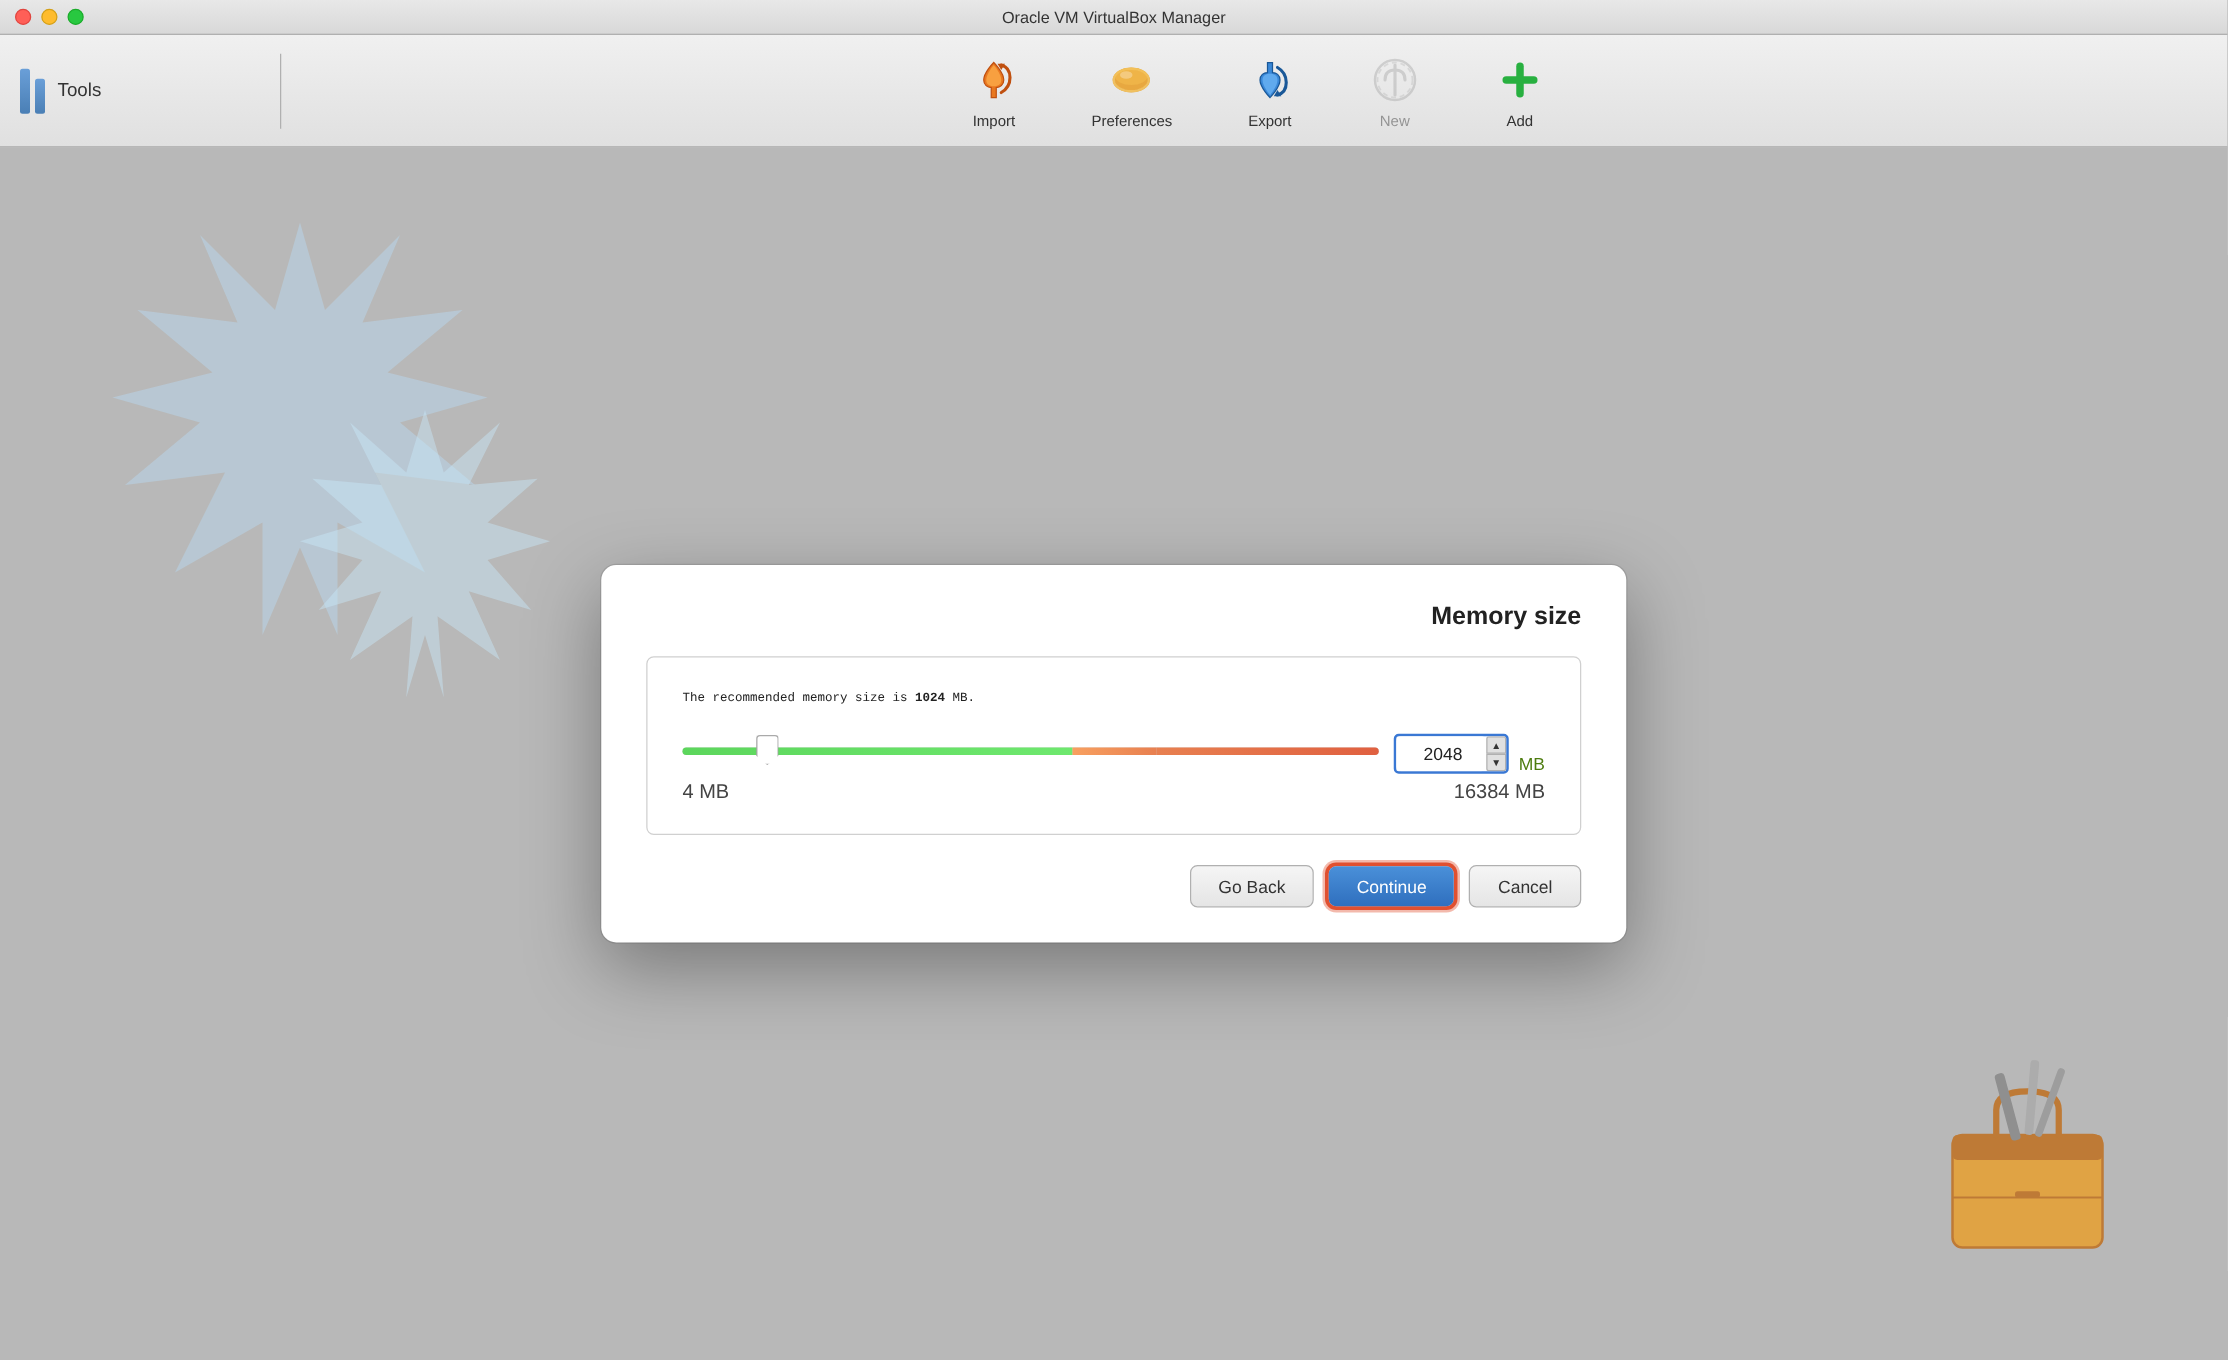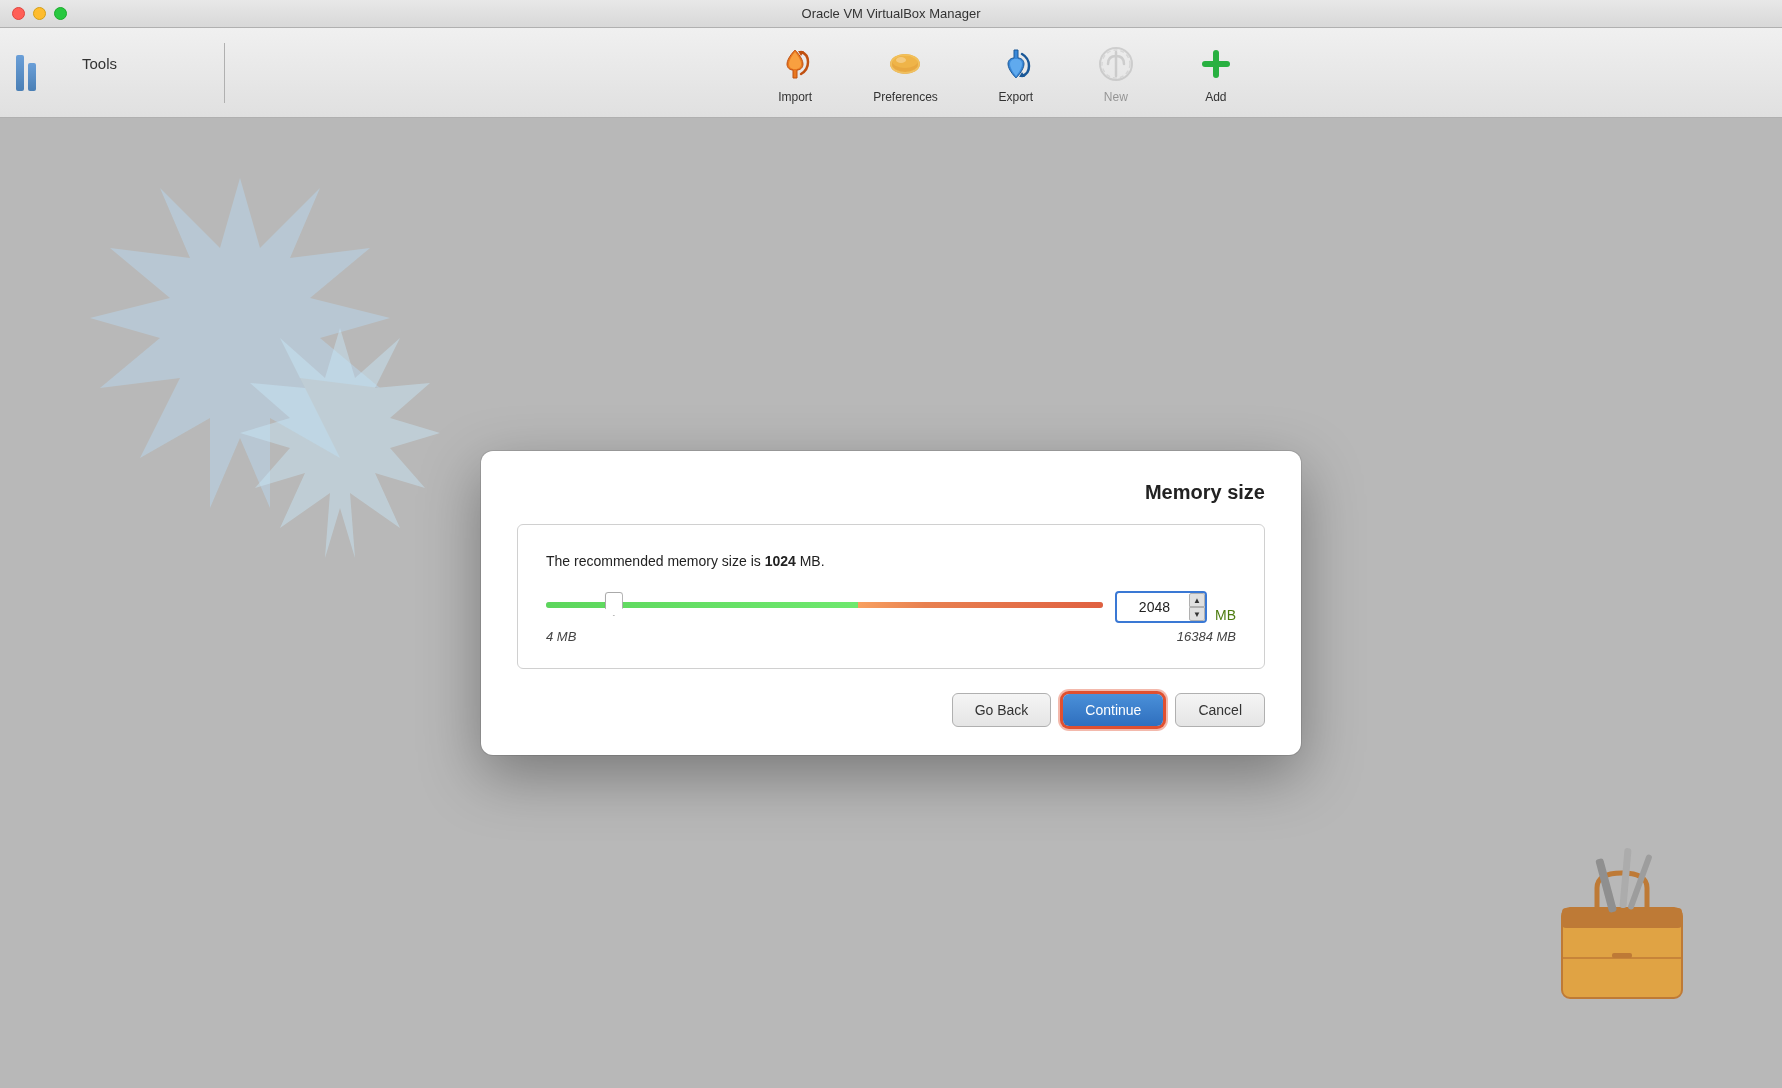--- a/index.html
+++ b/index.html
@@ -50,24 +50,23 @@
       width: 100%;
       height: 90px;
       background: linear-gradient(to bottom, #f0f0f0, #e0e0e0);
       border-bottom: 1px solid #b0b0b0;
       display: flex;
       align-items: center;
       padding: 0 0;
     }
     .toolbar-left {
       display: flex;
-      align-items: flex-start;
+      align-items: center;
       padding: 0 16px;
       min-width: 220px;
-      gap: 36px;
     }
     .tools-icon {
       display: flex;
       gap: 4px;
       margin-right: 10px;
     }
     .tools-bar {
       width: 8px;
       height: 36px;
       background: linear-gradient(to bottom, #6a9fd8, #4a7fb5);
@@ -159,23 +158,24 @@
       padding: 28px 28px 24px;
       margin-bottom: 24px;
     }
     .dialog-description {
       font-size: 14px;
       color: #222;
       line-height: 1.5;
       margin-bottom: 16px;
     }
     .recommended-text {
-      font-size: 14px;
+      font-size: 10px;
       color: #222;
       margin-bottom: 22px;
+      font-family: Liberation Mono, monospace;
     }
     .slider-track {
       width: 100%;
       height: 6px;
       background: #d0d0d0;
       border-radius: 3px;
       position: relative;
       margin-bottom: 4px;
     }
     .slider-green {
@@ -252,23 +252,22 @@
     }
     .spin-up { border-radius: 2px 2px 0 0; }
     .spin-down { border-radius: 0 0 2px 2px; }
 
     .slider-labels {
       display: flex;
       justify-content: space-between;
       margin-top: 6px;
     }
     .slider-label {
-      font-size: 13px;
+      font-size: 16px;
       color: #444;
-      font-style: italic;
     }
 
     
     .dialog-buttons {
       display: flex;
       justify-content: flex-end;
       align-items: center;
       gap: 12px;
     }
     .btn {

